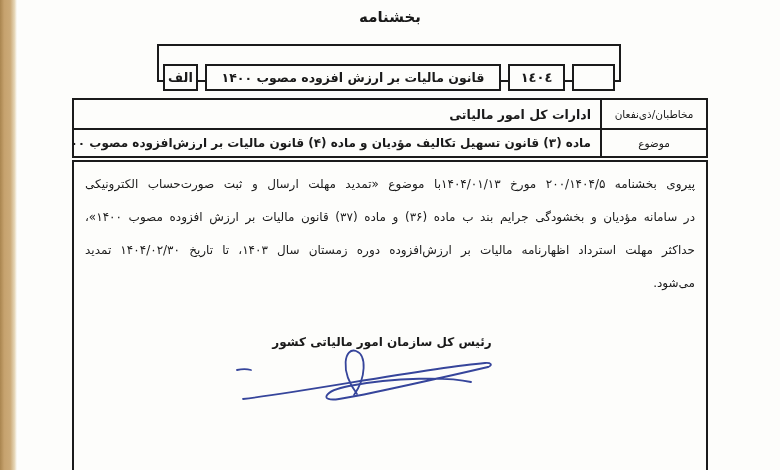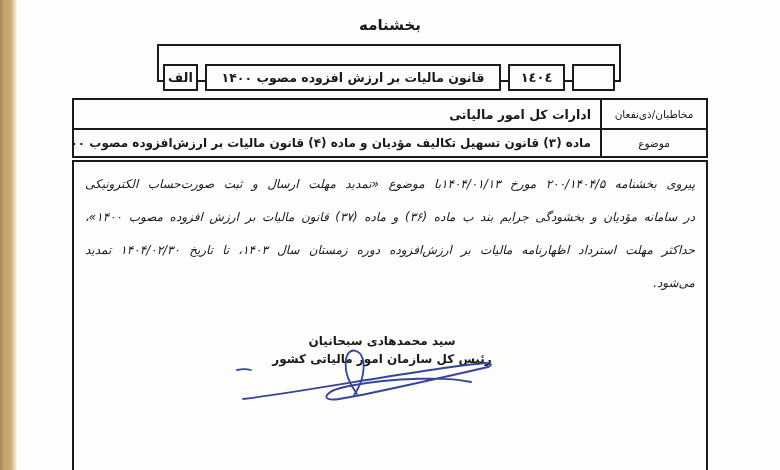--- a/index.html
+++ b/index.html
@@ -7,21 +7,21 @@
   #page {
     position:relative; width:780px; height:470px; overflow:hidden;
     background:#fdfdfb; direction:rtl; color:#1a1a1a;
     font-family:"DejaVu Sans", sans-serif;
   }
   .edge-strip {
     position:absolute; left:0; top:0; width:17px; height:470px;
     background:linear-gradient(90deg,#a9854f 0%,#c6a26e 25%,#cbaa78 60%,#e6d6b6 85%,#fdfdfb 100%);
   }
   .doc-title {
-    position:absolute; top:16px; left:0; right:0; text-align:center;
+    position:absolute; top:8px; left:0; right:0; text-align:center;
     font-weight:bold; font-size:15px; letter-spacing:0.5px;
   }
   
   .header-group {
     position:absolute; left:157px; top:44px; width:464px; height:38px;
     border:2px solid #1b1b1b; display:flex; align-items:center;
     padding:0 4px; gap:7px; direction:rtl; background:#fdfdfb;
   }
   .hbox {
     border:2px solid #1b1b1b; height:27px; display:flex;
@@ -49,21 +49,21 @@
     padding:0 9px; font-weight:bold; font-size:12.5px; white-space:nowrap; overflow:hidden;
   }
   .info-row:nth-child(2) .info-value { font-size:12px; }
   
   .body-box {
     position:absolute; left:72px; top:160px; width:636px; height:330px;
     border:2px solid #1b1b1b; padding:6px 11px 0 11px; background:#fdfdfb;
   }
   .body-line {
     font-size:12px; line-height:33px; height:33px; overflow:hidden;
-    text-align:justify; text-align-last:justify; white-space:normal;font-style:italic;
+    text-align:justify; text-align-last:justify; white-space:normal;
   }
   .body-line.last { text-align:right; text-align-last:right; }
   
   .sig-block {
     position:absolute; left:252px; top:333px; width:260px;
     text-align:center; font-weight:bold;
   }
   .sig-name  { font-size:12px; line-height:17px; }
   .sig-title { font-size:12px; line-height:18px; }
   .sig-svg { position:absolute; left:233px; top:342px; width:266px; height:70px; }
@@ -97,21 +97,20 @@
   </div>
 
   <div class="body-box">
     <div class="body-line">پیروی بخشنامه ۲۰۰/۱۴۰۴/۵ مورخ ۱۴۰۴/۰۱/۱۳با موضوع «تمدید مهلت ارسال و ثبت صورت‌حساب الکترونیکی</div>
     <div class="body-line">در سامانه مؤدیان و بخشودگی جرایم بند ب ماده (۳۶) و ماده (۳۷) قانون مالیات بر ارزش افزوده مصوب ۱۴۰۰»،</div>
     <div class="body-line">حداکثر مهلت استرداد اظهارنامه مالیات بر ارزش‌افزوده دوره زمستان سال ۱۴۰۳، تا تاریخ ۱۴۰۴/۰۲/۳۰ تمدید</div>
     <div class="body-line last">می‌شود.</div>
   </div>
 
   <div class="sig-block">
-    <div class="sig-name">سید محمدهادی سبحانیان</div>
     <div class="sig-title">رئیس کل سازمان امور مالیاتی کشور</div>
   </div>
 
   <svg class="sig-svg" viewBox="0 0 266 70" aria-hidden="true">
     <path d="M4,28 C9,27 14,27 18,28"></path>
     <path d="M10,57 C70,50 195,26 252,21 C258,20.5 260,23 255,25"></path>
     <path d="M255,25 C225,32 128,54 106,57 C86,60 90,49 116,44 C162,35 216,35 238,40"></path>
     <path d="M124,52 C106,28 112,5 123,9 C134,13 133,36 121,53"></path>
   </svg>
 

